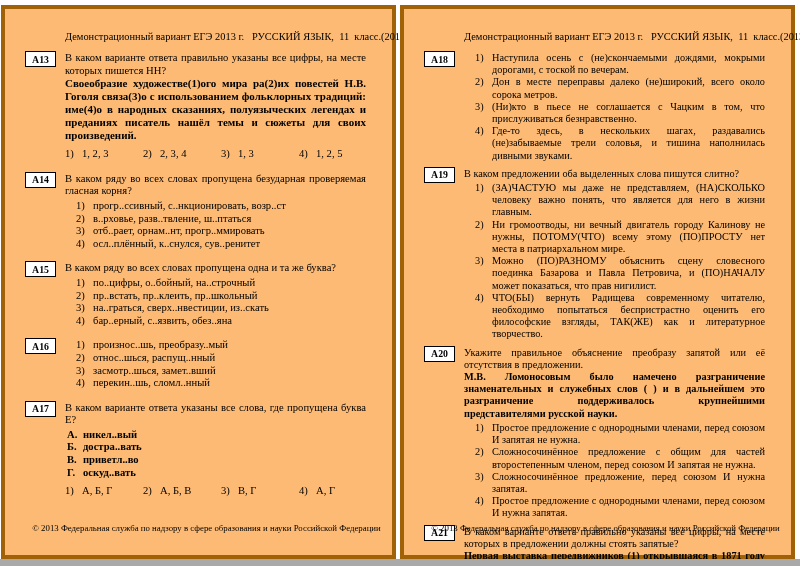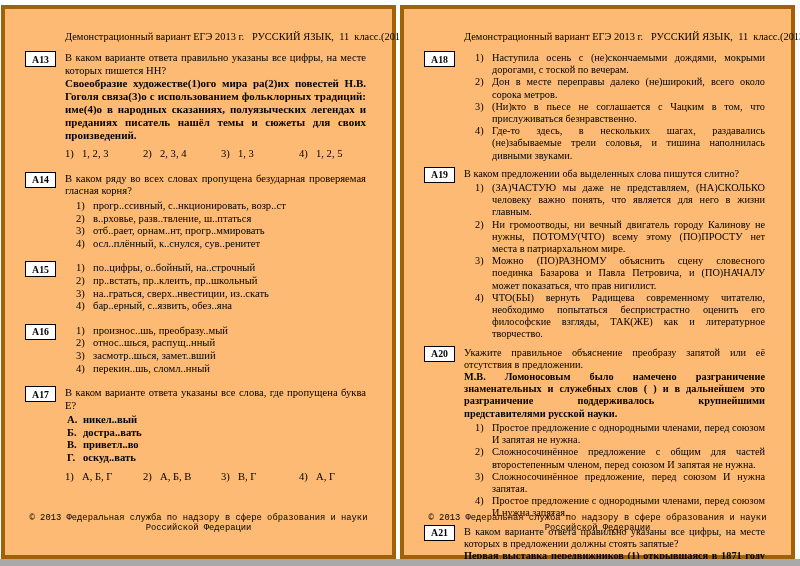--- a/index.html
+++ b/index.html
@@ -37,22 +37,22 @@
   .qletters .qitem{font-weight:bold;}
   .qletters .qitem .n{width:16px;}
   .qoptions{display:flex;margin-top:6px;font-size:10.6px;line-height:12.6px;}
   .qoption{display:flex;width:78px;flex:none;}
   .qoption:last-child{width:auto;}
   .qoption .n{width:17px;flex:none;}
   .page--right .qprompt,.page--right .qbold,.page--right .qitem,.page--right .qoptions{
     font-size:10.3px;line-height:12.2px;
   }
   .page-footer{
-    position:absolute;bottom:22px;left:0;width:100%;text-align:center;
-    font-size:8.8px;line-height:10px;font-family:Liberation Mono, monospace;
+    position:absolute;bottom:22px;left:8px;width:100%;text-align:center;
+    font-size:8.8px;line-height:10px;
   }
 </style>
 </head>
 <body>
 
 <div class="page page--left">
   <div class="page-header">
     <span>Демонстрационный вариант ЕГЭ 2013 г.   РУССКИЙ ЯЗЫК,  11  класс.</span>
     <span>(2013 - 7 / 22)</span>
   </div>
@@ -108,20 +108,21 @@
               <span class="t">осл..плённый, к..снулся, сув..ренитет</span>
             </div>
           </div>
         </div>
       </div>
       <div class="question">
         <div class="qlabel">
           <span>А15</span>
         </div>
         <div class="qbody">
+          <div class="qprompt">В каком ряду во всех словах пропущена одна и та же буква?</div>
           <div class="qitems">
             <div class="qitem">
               <span class="n">1)</span>
               <span class="t">по..цифры, о..бойный, на..строчный</span>
             </div>
             <div class="qitem">
               <span class="n">2)</span>
               <span class="t">пр..встать, пр..клеить, пр..школьный</span>
             </div>
             <div class="qitem">

